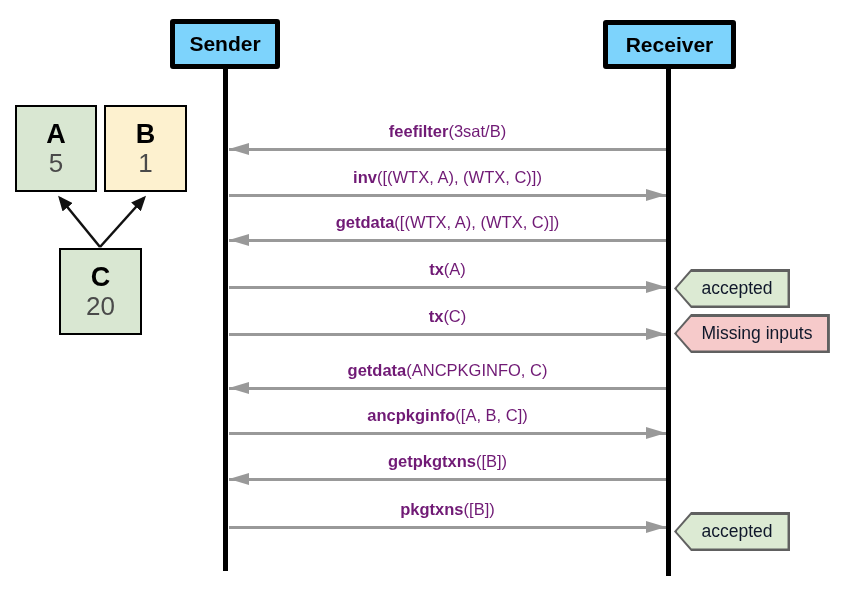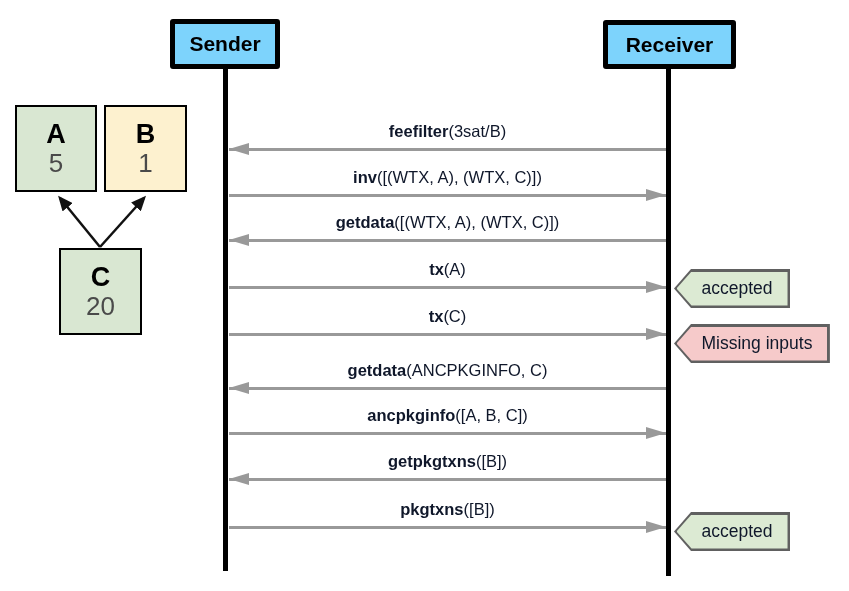--- a/index.html
+++ b/index.html
@@ -20,21 +20,21 @@
 
   
   .lifeline { position:absolute; width:5px; background:#000; }
   #lifeline-sender   { left:223px; top:67px; height:504px; }
   #lifeline-receiver { left:666px; top:67px; height:509px; }
 
   
   .msg { position:absolute; left:229px; width:437px; height:32px; }
   .msg-label {
     position:absolute; top:0; left:0; right:0; height:22px;
-    text-align:center; font-size:16.5px; color:#0f172a; white-space:nowrap;
+    text-align:center; font-size:16.5px; color:#701a75; white-space:nowrap;
   }
   .msg-label .fn { font-weight:700; }
   .msg-line {
     position:absolute; top:26px; left:0; right:0; height:2.5px; background:#999;
   }
   .msg.dir-right .msg-line::after {
     content:""; position:absolute; right:0; top:50%; transform:translateY(-50%);
     width:0; height:0; border-top:6.5px solid transparent;
     border-bottom:6.5px solid transparent; border-left:20px solid #999;
   }
@@ -142,20 +142,20 @@
     <div class="msg-line"></div>
   </div>
   <div class="msg dir-right" style="top:500px">
     <div class="msg-label"><span class="fn">pkgtxns</span><span>([B])</span></div>
     <div class="msg-line"></div>
   </div>
 
   <div class="badge success" style="top:269px">
     <div class="badge-inner">accepted</div>
   </div>
-  <div class="badge error" style="top:324px">
+  <div class="badge error" style="top:314px">
     <div class="badge-inner">Missing inputs</div>
   </div>
   <div class="badge success" style="top:512px">
     <div class="badge-inner">accepted</div>
   </div>
 
 </div>
 
 </body></html>

